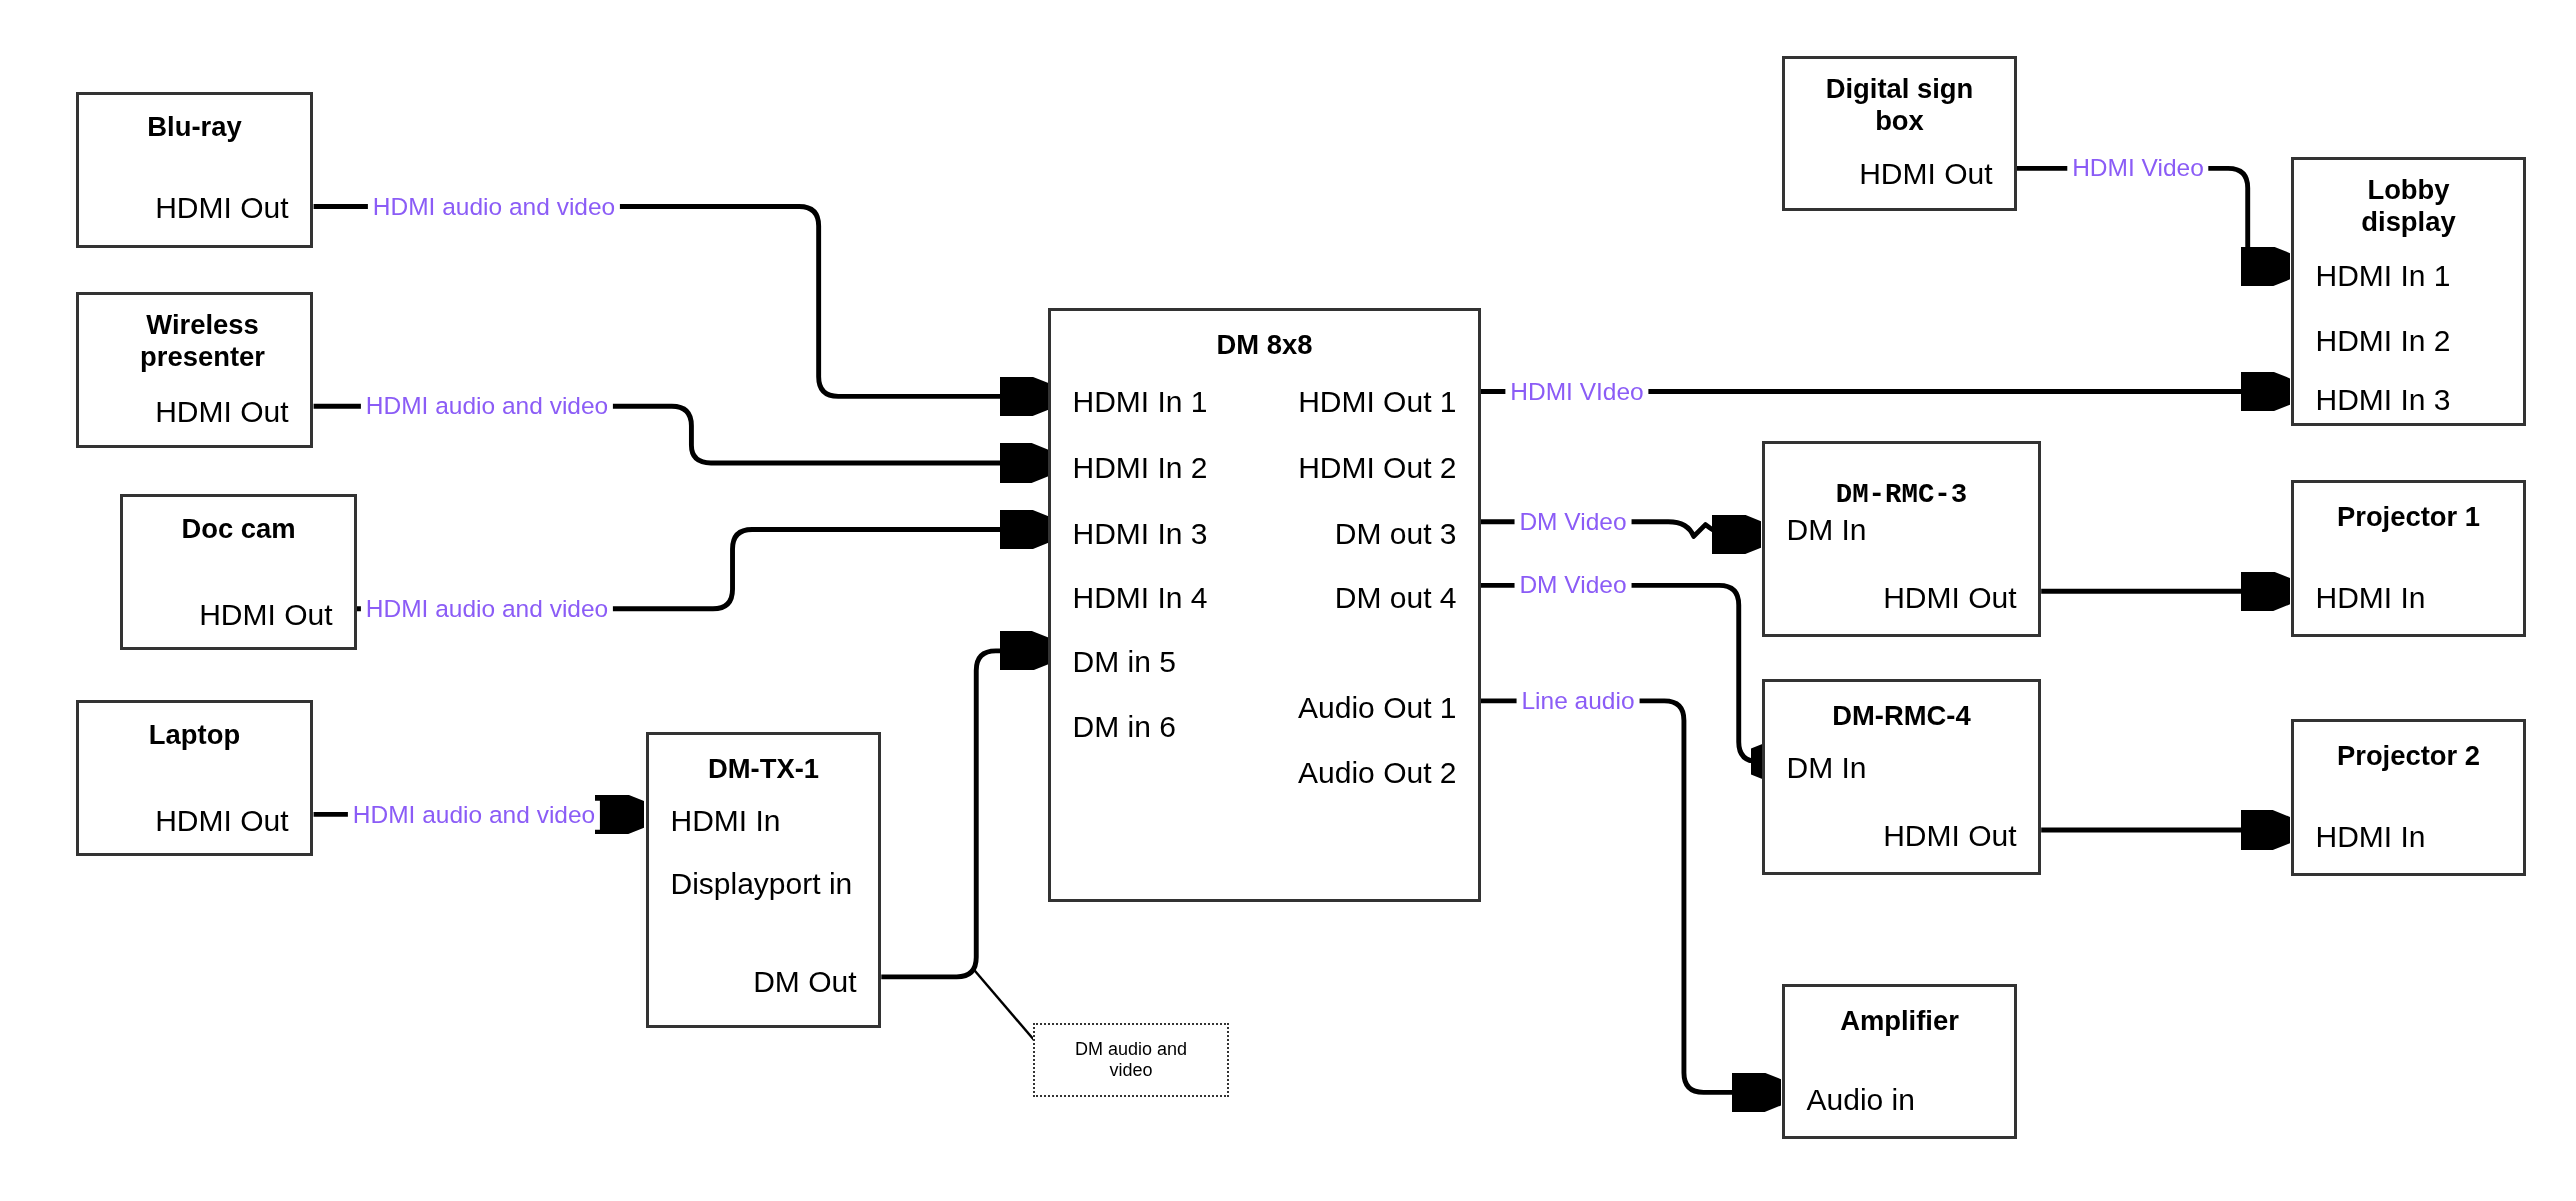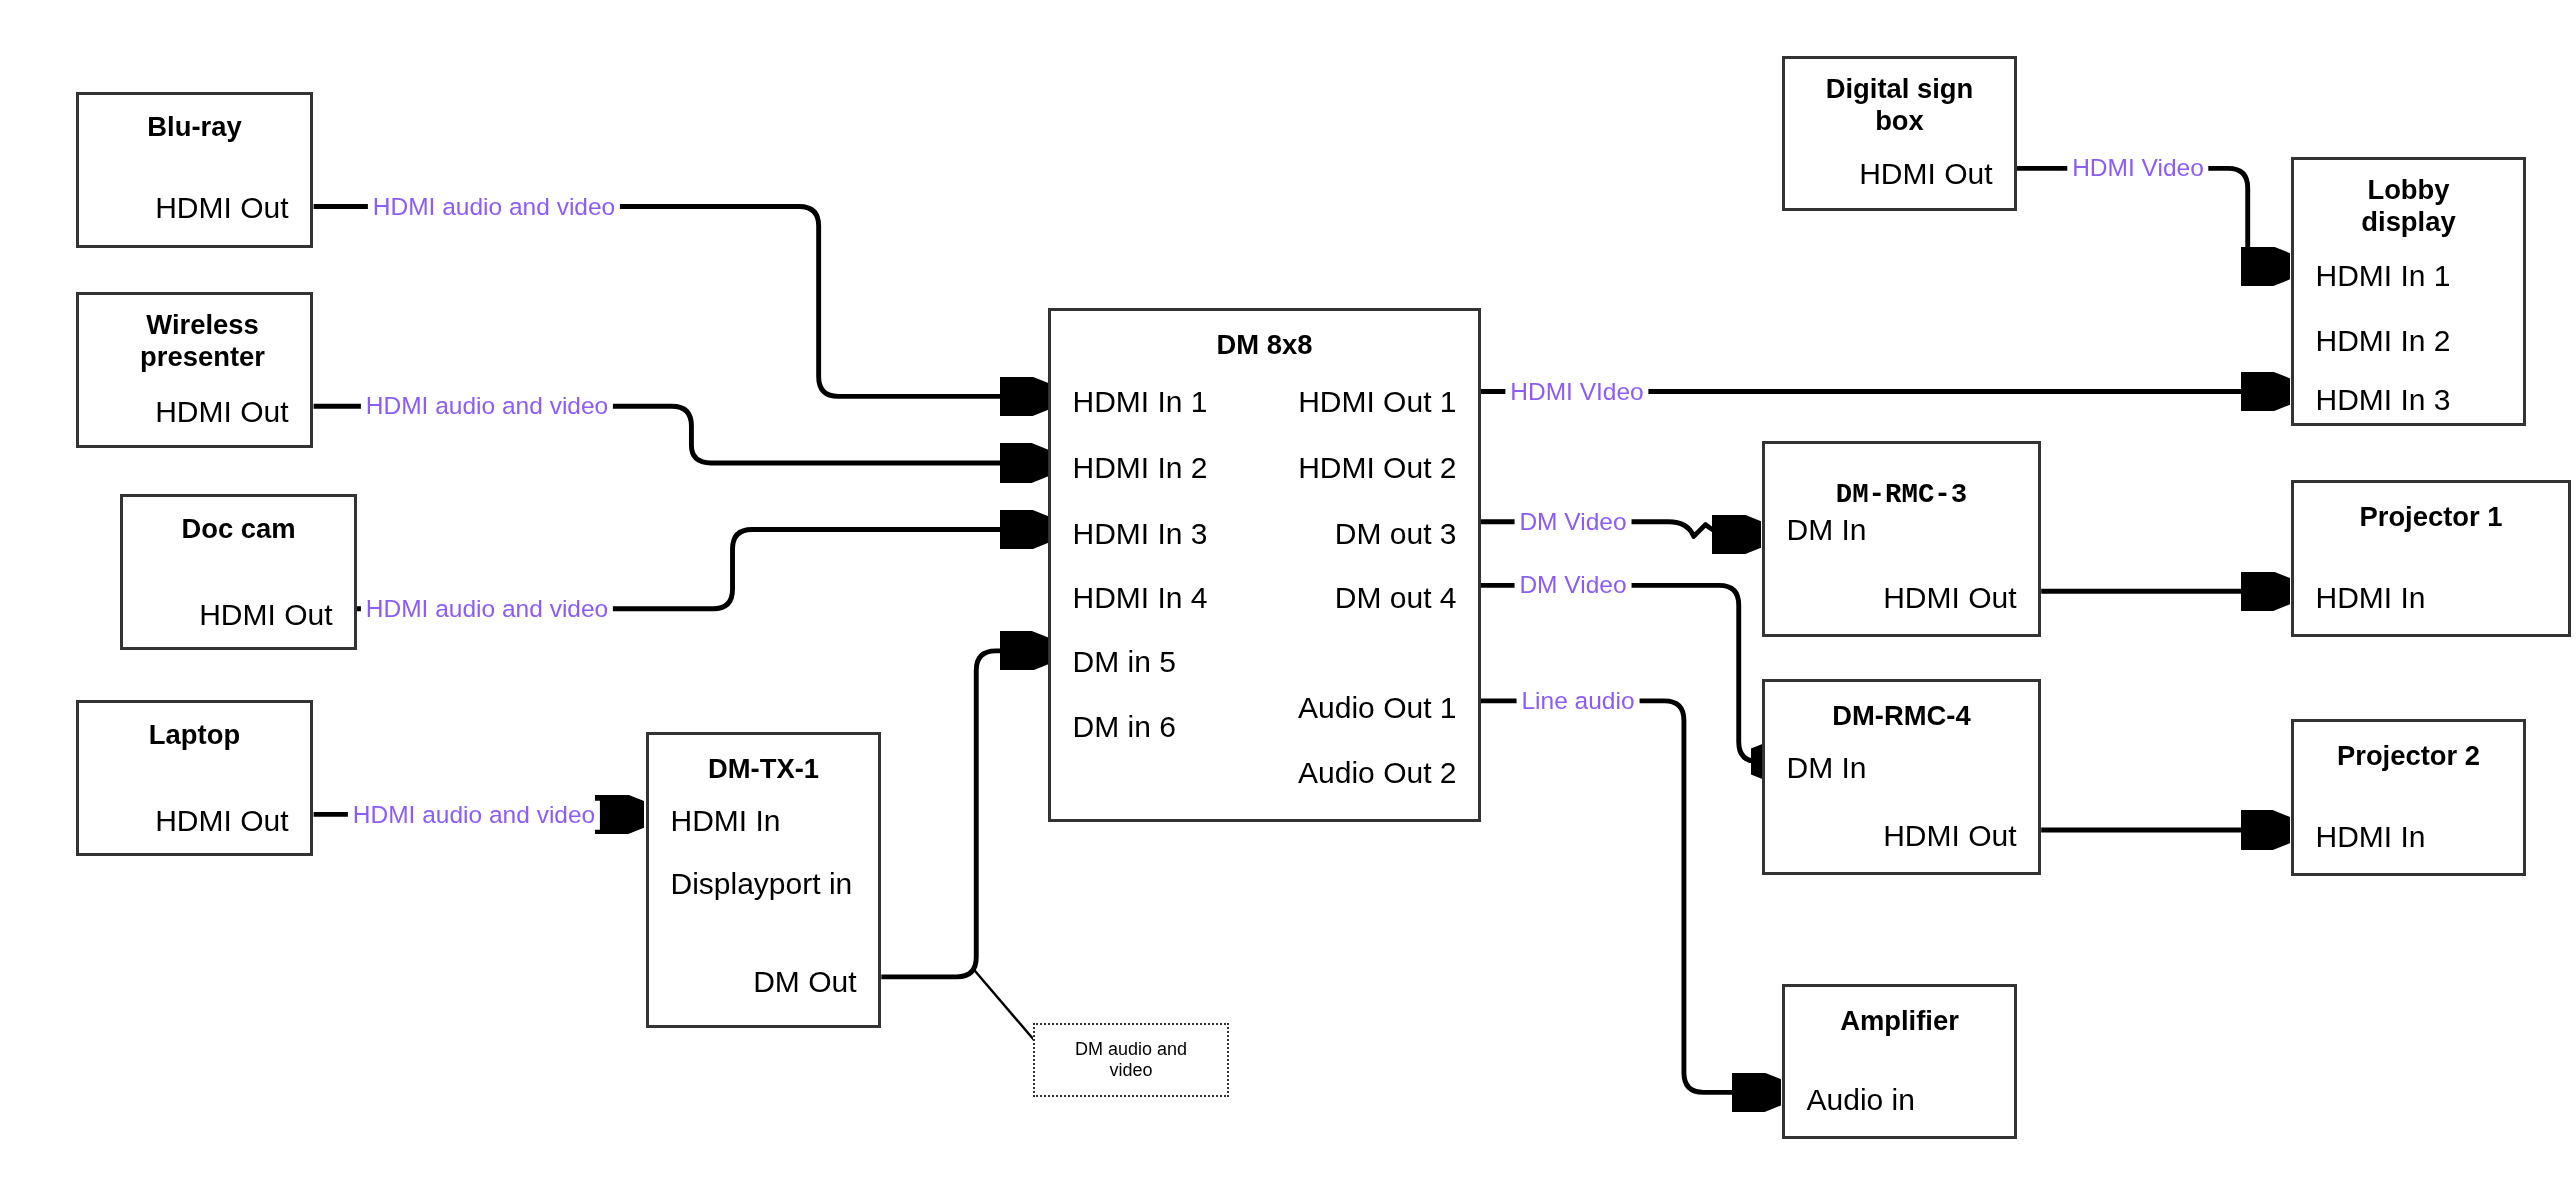--- a/index.html
+++ b/index.html
@@ -162,21 +162,21 @@
     <div class="port right" style="top:101px;">HDMI Out</div>
   </div>
 
   <div class="box" style="left:646px; top:732px; width:235px; height:296px;">
     <div class="box-title" style="top:17.6px;">DM-TX-1</div>
     <div class="port left" style="top:69px;">HDMI In</div>
     <div class="port left" style="top:132px;">Displayport in</div>
     <div class="port right" style="top:230px;">DM Out</div>
   </div>
 
-  <div class="box" style="left:1048px; top:308px; width:433px; height:514px;">
+  <div class="box" style="left:1048px; top:308px; width:433px; height:594px;">
     <div class="box-title" style="top:17.6px;">DM 8x8</div>
 
     <div class="port left" style="top:74px;">HDMI In 1</div>
     <div class="port left" style="top:140px;">HDMI In 2</div>
     <div class="port left" style="top:206px;">HDMI In 3</div>
     <div class="port left" style="top:270px;">HDMI In 4</div>
     <div class="port left" style="top:334px;">DM in 5</div>
     <div class="port left" style="top:399px;">DM in 6</div>
 
     <div class="port right" style="top:74px;">HDMI Out 1</div>
@@ -206,21 +206,21 @@
     <div class="port left" style="top:69px;">DM In</div>
     <div class="port right" style="top:137px;">HDMI Out</div>
   </div>
 
   <div class="box" style="left:1762px; top:679px; width:279px; height:196px;">
     <div class="box-title" style="top:17.6px;">DM-RMC-4</div>
     <div class="port left" style="top:69px;">DM In</div>
     <div class="port right" style="top:137px;">HDMI Out</div>
   </div>
 
-  <div class="box" style="left:2291px; top:480px; width:280px; height:157px;">
+  <div class="box" style="left:2291px; top:480px; width:235px; height:157px;">
     <div class="box-title" style="top:17.6px;">Projector 1</div>
     <div class="port left" style="top:98px;">HDMI In</div>
   </div>
 
   <div class="box" style="left:2291px; top:719px; width:235px; height:157px;">
     <div class="box-title" style="top:17.6px;">Projector 2</div>
     <div class="port left" style="top:98px;">HDMI In</div>
   </div>
 
   <div class="box" style="left:1782px; top:984px; width:235px; height:155px;">

